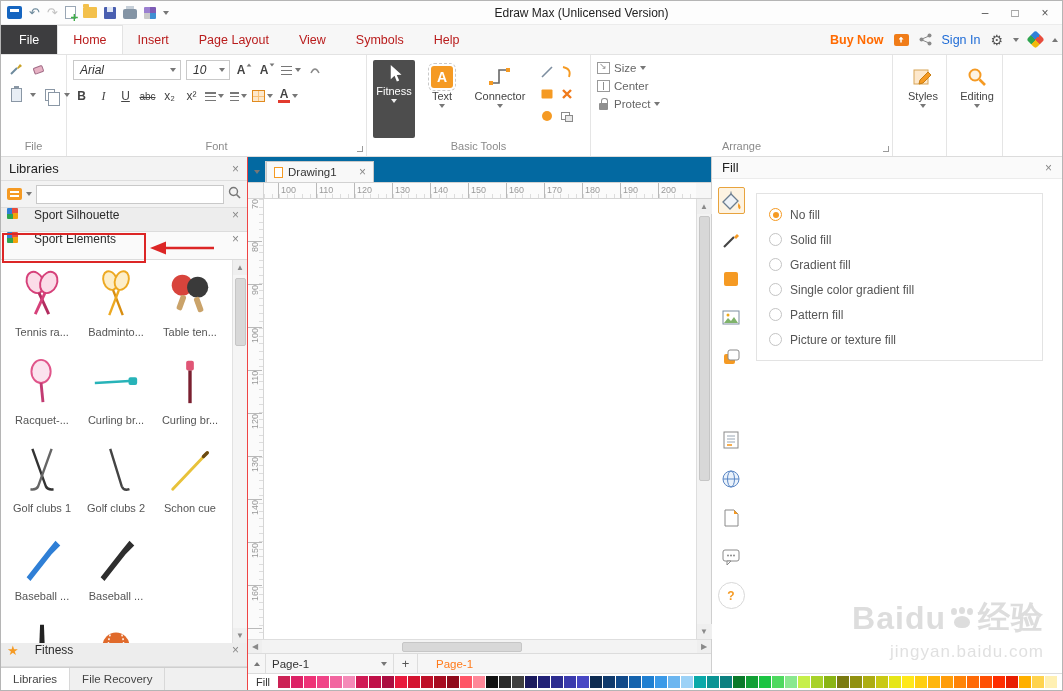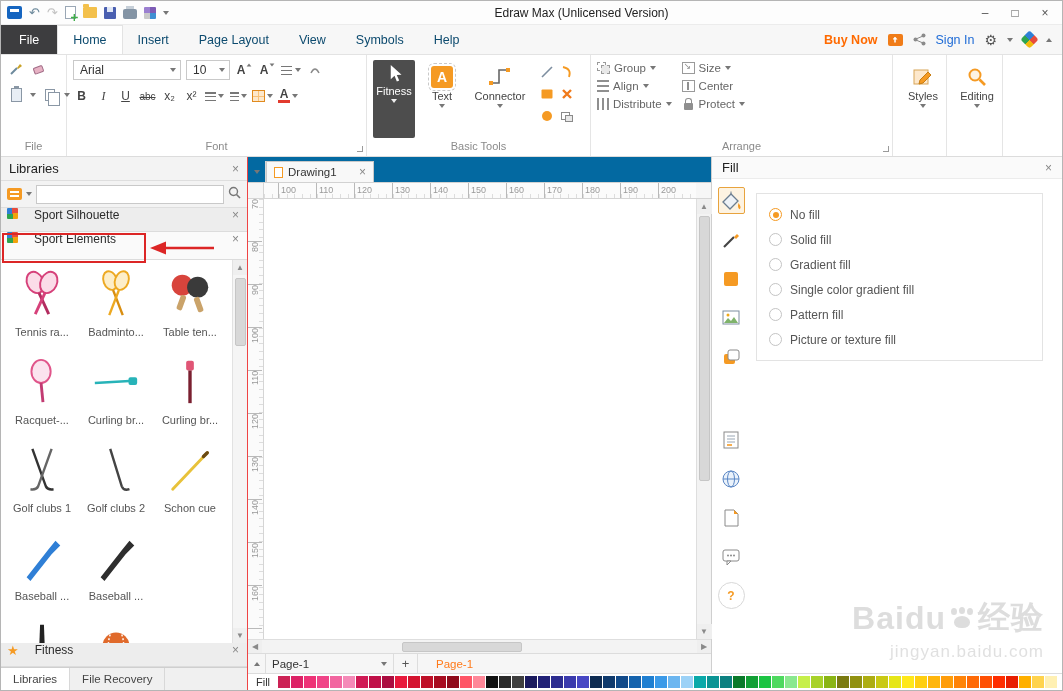--- a/index.html
+++ b/index.html
@@ -24,24 +24,24 @@
   .print-ic::before { content:""; position:absolute; left:3px; top:-3px; width:8px; height:3px; background:#c6cfd8; }
   .grid-ic { width:12px; height:12px; background:conic-gradient(#7d5bb5 0 25%, #3f8fd2 0 50%, #c9c9c9 0 75%, #9b7fd0 0 100%); border-radius:1px; }
   .cv { width:0; height:0; border-left:3.5px solid transparent; border-right:3.5px solid transparent; border-top:4px solid #777; display:inline-block; }
   .cv-up { border-top:none; border-bottom:4px solid #777; }
   .title-center { flex:1; text-align:center; font-size:12px; color:#222; }
   .winbtns { width:120px; display:flex; justify-content:flex-end; }
   .winbtns span { width:30px; text-align:center; color:#555; font-size:12px; cursor:default; }
 
   
   .tabrow { height:30px; background:#f7f7f7; border-bottom:1px solid #e3e3e3; display:flex; align-items:stretch; flex:0 0 auto; }
-  .tab { padding:8px 15px; display:flex; align-items:center; font-size:12.5px; color:#0c4a6e; cursor:default; }
+  .tab { padding:8px 15px; display:flex; align-items:center; font-size:12.5px; color:#b91c1c; cursor:default; }
   .tab.file { background:#3d3d3f; color:#fff; padding:0 18px; }
   .tab.active { background:#fff; border:1px solid #e3e3e3; border-bottom:none; }
-  .tabrow-right { margin-left:auto; display:flex; align-items:center; gap:10px; padding-right:10px; }
+  .tabrow-right { margin-left:auto; display:flex; align-items:center; gap:10px; padding-right:4px; }
   .buynow { font-weight:bold; font-size:12.5px; }
   .buy-ic { width:15px; height:12px; background:#f07c18; border-radius:2px; position:relative; }
   .buy-ic::after { content:""; position:absolute; left:5px; top:3px; width:5px; height:6px; background:#fff; clip-path:polygon(50% 0,100% 50%,65% 50%,65% 100%,35% 100%,35% 50%,0 50%); }
   .share-ic svg { display:block; }
   .signin { font-size:12.5px; }
   .gear { color:#555; font-size:14px; }
   .pinwheel { width:13px; height:13px; border-radius:3px; background:conic-gradient(#e74c3c 0 25%, #f1b90c 0 50%, #2ea44f 0 75%, #2f80d6 0 100%); transform:rotate(45deg); }
 
   
   .ribbon { height:102px; background:#fff; border-bottom:1px solid #dcdcdc; display:flex; flex:0 0 auto; }
@@ -52,21 +52,21 @@
   .rowflex { display:flex; align-items:center; gap:5px; }
   .ric { display:inline-flex; align-items:center; justify-content:center; min-width:18px; height:18px; color:#555; cursor:default; }
   
   .brush-ic, .eraser-ic { display:block; }
   .paste-ic { width:11px; height:14px; background:#e8eef5; border:1px solid #8a97a5; position:relative; }
   .paste-ic::before { content:""; position:absolute; left:2px; top:-3px; width:5px; height:3px; background:#8a97a5; }
   .copy-ic { width:10px; height:12px; background:#fff; border:1px solid #8a97a5; position:relative; }
   .copy-ic::after { content:""; position:absolute; left:2px; top:2px; width:10px; height:12px; background:#fff; border:1px solid #8a97a5; }
   
   .combo { border:1px solid #c9c9c9; background:#fff; height:20px; display:flex; align-items:center; padding:0 4px 0 6px; gap:4px; font-size:12px; color:#333; }
-  .combo .val { flex:1; }
+  .combo .val { flex:1;font-style:italic; }
   .fbtn { font-size:12px; color:#444; min-width:17px; height:18px; display:inline-flex; align-items:center; justify-content:center; cursor:default; }
   .fbtn.b { font-weight:bold; }
   .fbtn.i { font-style:italic; font-family:"Liberation Serif", serif; }
   .fbtn.u { text-decoration:underline; }
   .fbtn.strike { text-decoration:line-through; font-size:10px; }
   .letterA { font-size:12px; font-weight:bold; color:#444; }
   .sup-cv { position:relative; top:-5px; left:1px; transform:scale(.8); }
   .bars-ic { display:inline-block; width:11px; height:9px; background:repeating-linear-gradient(to bottom, #777 0 1.5px, transparent 1.5px 3.8px); }
   .tbl-ic { width:13px; height:12px; border:1px solid #e08a1e; background:linear-gradient(#f8c27a,#f8c27a) 50% 0/1px 100% no-repeat, linear-gradient(#f8c27a,#f8c27a) 0 50%/100% 1px no-repeat, #fde8cc; }
   .acolor { display:inline-flex; flex-direction:column; align-items:center; line-height:10px; }
@@ -383,37 +383,20 @@
                 <rect x="1.5" y="3.5" width="8" height="7" fill="#fff" stroke="#8a8a8a"></rect>
                 <rect x="5.5" y="6.5" width="7" height="6" fill="#e8e8e8" stroke="#8a8a8a"></rect>
               </svg></span>
         </div>
       </div>
       <div class="rg-label">Basic Tools</div>
     </div>
 
     <div class="rgroup" style="width:302px">
       <div class="rg-body arr-cols">
-        <div class="arr-col">
-          <div class="arr-item">
-              <span class="mi mi-group"></span>
-              <span>Group</span>
-              <i class="cv"></i>
-            </div>
-          <div class="arr-item">
-              <span class="mi mi-align"></span>
-              <span>Align</span>
-              <i class="cv"></i>
-            </div>
-          <div class="arr-item">
-              <span class="mi mi-dist"></span>
-              <span>Distribute</span>
-              <i class="cv"></i>
-            </div>
-        </div>
         <div class="arr-col">
           <div class="arr-item">
               <span class="mi mi-size"></span>
               <span>Size</span>
               <i class="cv"></i>
             </div>
           <div class="arr-item">
               <span class="mi mi-center"></span>
               <span>Center</span>
             </div>

